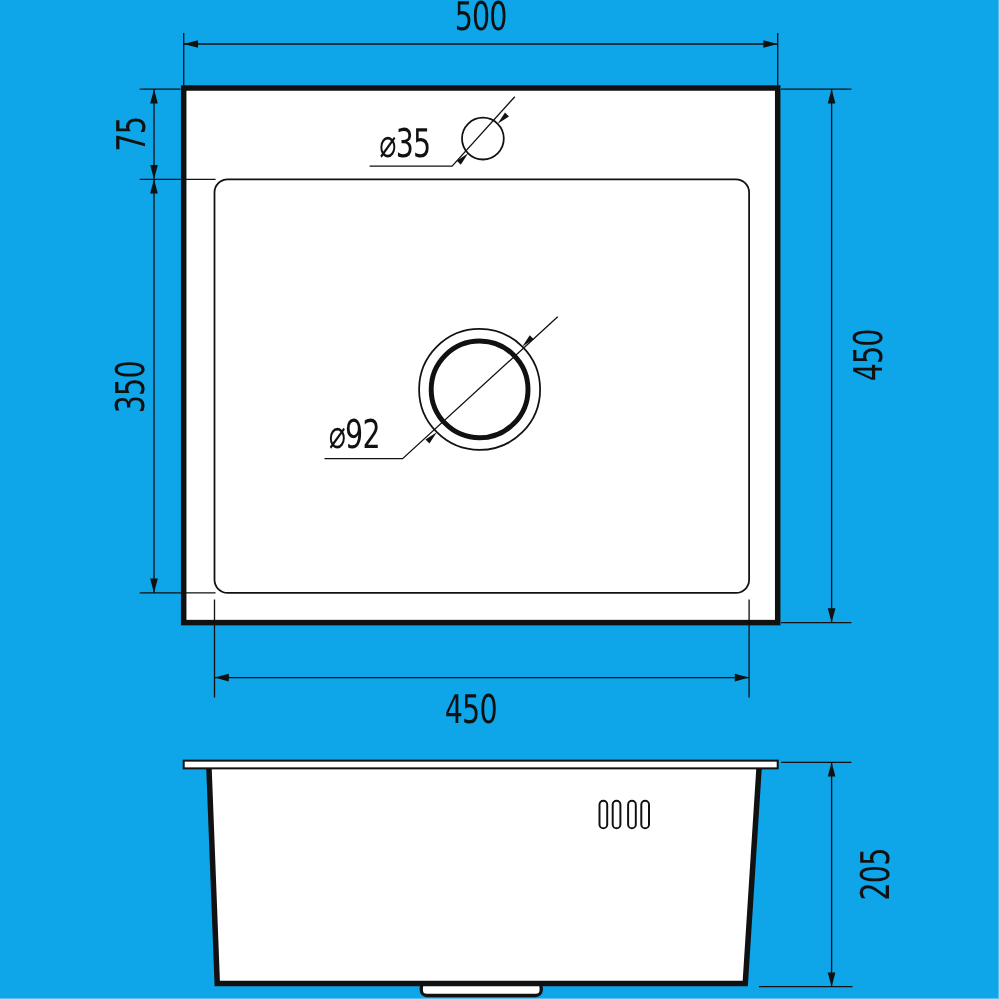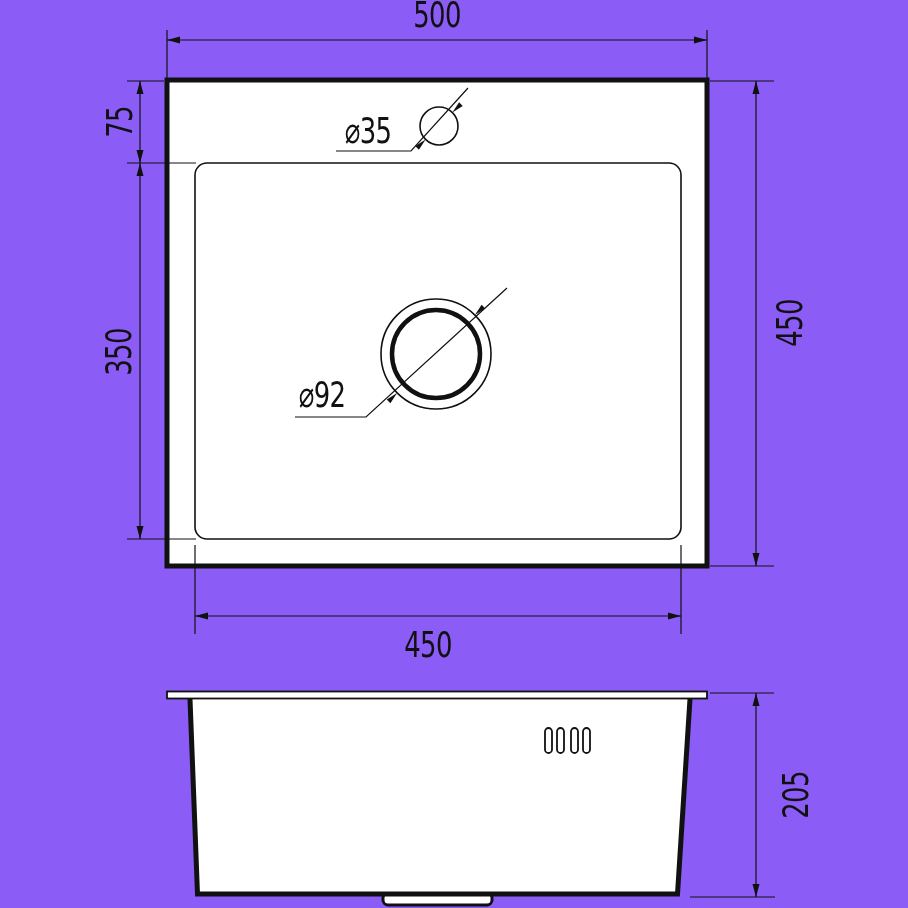--- a/index.html
+++ b/index.html
@@ -6,21 +6,21 @@
     margin: 0;
     padding: 0;
     background: #ffffff;
     width: 908px;
     height: 908px;
     overflow: hidden;
   }
   .drawing-wrap {
     width: 908px;
     height: 908px;
-    background: #8b5cf6;
+    background: #0ea5e9;
   }
   svg text {
     font-family: "DejaVu Sans", "Liberation Sans", sans-serif;
     font-size: 36px;
     letter-spacing: -1px;
     fill: #111111;
     stroke: none;
   }
   .thick  { stroke: #111111; stroke-width: 5;   fill: #ffffff; }
   .medium { stroke: #111111; stroke-width: 4.5; fill: none; }

